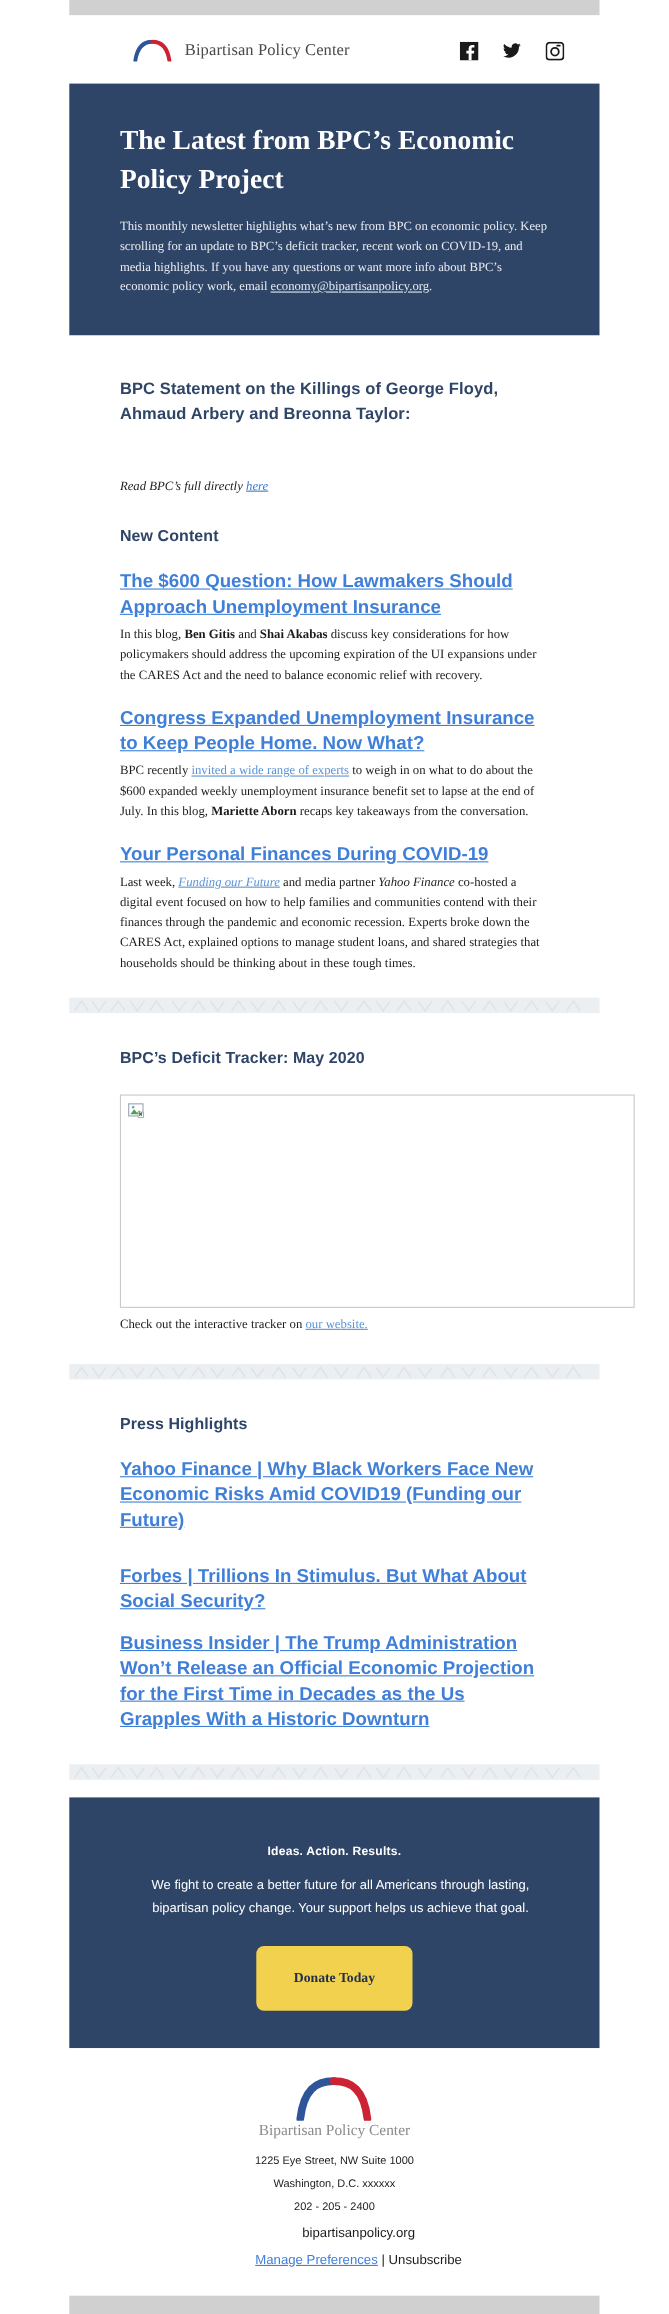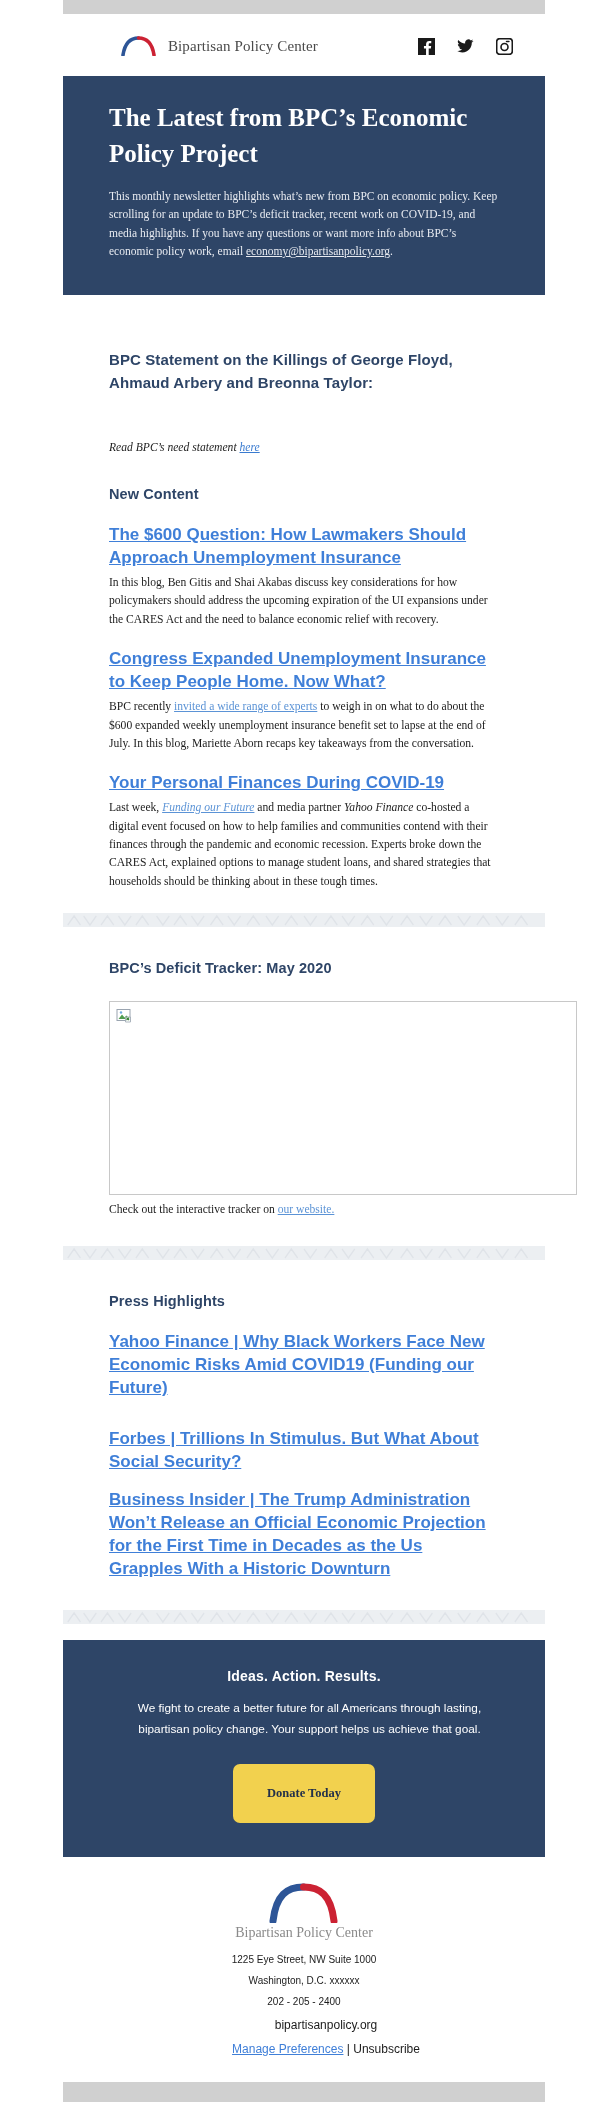--- a/index.html
+++ b/index.html
@@ -23,37 +23,37 @@
   .brand { display:flex; align-items:center; gap:11px; }
   .brand-mark { width:36px; height:20px; flex:none; }
   .brand-name {
     font-family:"Liberation Serif", serif;
     font-size:15px; color:#4a4a4a; letter-spacing:.1px; white-space:nowrap;
   }
   .socials { display:flex; align-items:center; gap:22px; }
   .soc { width:17px; height:17px; display:block; }
 
   
-  .hero { background:#2e4567; padding:24px 42px 34px 46px; }
+  .hero { background:#2e4567; padding:34px 42px 34px 46px; }
   .hero h1 {
     margin:0 0 14px 0;
     font-family:"Liberation Serif", serif;
     font-weight:bold; font-size:25px; line-height:1.45;
     color:#ffffff;
   }
   .hero p {
     margin:0;
     font-family:"Liberation Serif", serif;
     font-size:11.5px; line-height:1.62; color:#e8ebf1;
   }
   .hero a { color:#e8ebf1; text-decoration:underline; }
 
   
   .block { padding:0 46px; background:#ffffff; }
-  .pad-t-28 { padding-top:44px; }
+  .pad-t-28 { padding-top:28px; }
 
   h2.section {
     margin:0;
     font-family:"Liberation Sans", sans-serif;
     font-weight:bold; font-size:14.5px; line-height:1.52;
     color:#2e4567; letter-spacing:.1px;
   }
   h2.section-lg { font-size:15px; }
 
   p.body-serif {
@@ -64,21 +64,21 @@
   p.italic { font-style:italic; }
   p.italic a { color:#3a7bd0; font-style:italic; }
 
   a.arti-link {
     display:block;
     font-family:"Liberation Sans", sans-serif;
     font-weight:bold; font-size:17px; line-height:1.36;
     color:#3f7fd8; text-decoration:underline;
   }
   a.inline { color:#5b93d6; text-decoration:underline; font-family:"Liberation Serif", serif; font-weight:normal;}
-  .bold { font-weight:normal; }
+  .bold { font-weight:bold; }
   .ital { font-style:italic; }
 
   .spacer-10 { height:10px; }
   .spacer-14 { height:14px; }
   .spacer-18 { height:18px; }
   .spacer-22 { height:22px; }
   .spacer-26 { height:26px; }
   .spacer-30 { height:30px; }
 
   
@@ -100,23 +100,23 @@
   .img-ph .broken { position:absolute; left:6px; top:6px; width:17px; height:16px; }
   .caption {
     margin:8px 0 0 0;
     font-family:"Liberation Serif", serif; font-size:11.6px; color:#1c1c1c;
   }
   .caption a { color:#5b93d6; text-decoration:underline; }
 
   
   .cta { background:#2e4567; padding:28px 58px 34px 58px; text-align:center; }
   .cta .tagline {
-    margin:0 0 14px 0;
+    margin:15px 0 14px 0;
     font-family:"Liberation Sans", sans-serif; font-weight:bold;
-    font-size:14px; color:#ffffff; letter-spacing:.2px;
+    font-size:11px; color:#ffffff; letter-spacing:.2px;
   }
   .cta .blurb {
     margin:0 0 24px 11px;
     font-family:"Liberation Sans", sans-serif;
     font-size:11.8px; line-height:1.78; color:#ffffff;
   }
   .donate {
     display:inline-block; background:#f2d14e; color:#23304a;
     font-family:"Liberation Serif", serif; font-weight:bold; font-size:12.5px;
     padding:22px 34px; border-radius:7px; border:0; text-decoration:none;
@@ -172,21 +172,21 @@
   <div class="hero">
     <h1>The Latest from BPC’s Economic Policy Project</h1>
     <p><span>This monthly newsletter highlights what’s new from BPC on economic policy. Keep scrolling for an update to BPC’s deficit tracker, recent work on COVID-19, and media highlights. If you have any questions or want more info about BPC’s economic policy work, email </span><a href="#">economy@bipartisanpolicy.org</a><span>.</span></p>
   </div>
 
   <div class="block pad-t-28">
     <div class="spacer-10"></div>
     <h2 class="section section-lg">BPC Statement on the Killings of George Floyd, Ahmaud Arbery and Breonna Taylor:</h2>
     <div class="spacer-26"></div>
     <div class="spacer-18"></div>
-    <p class="body-serif italic"><span>Read BPC’s need statement </span><a href="#">here</a></p>
+    <p class="body-serif italic"><span>Read BPC’s full directly </span><a href="#">here</a></p>
     <div class="spacer-26"></div>
 
     <h2 class="section">New Content</h2>
     <div class="spacer-18"></div>
 
     <div>
 
       <a class="arti-link" href="#">The $600 Question: How Lawmakers Should Approach Unemployment Insurance</a>
       <div style="height:5px"></div>
       <p class="body-serif"><span>In this blog, </span><span class="bold">Ben Gitis</span><span> and </span><span class="bold">Shai Akabas</span><span> discuss key considerations for how policymakers should address the upcoming expiration of the UI expansions under the CARES Act and the need to balance economic relief with recovery.</span></p>

